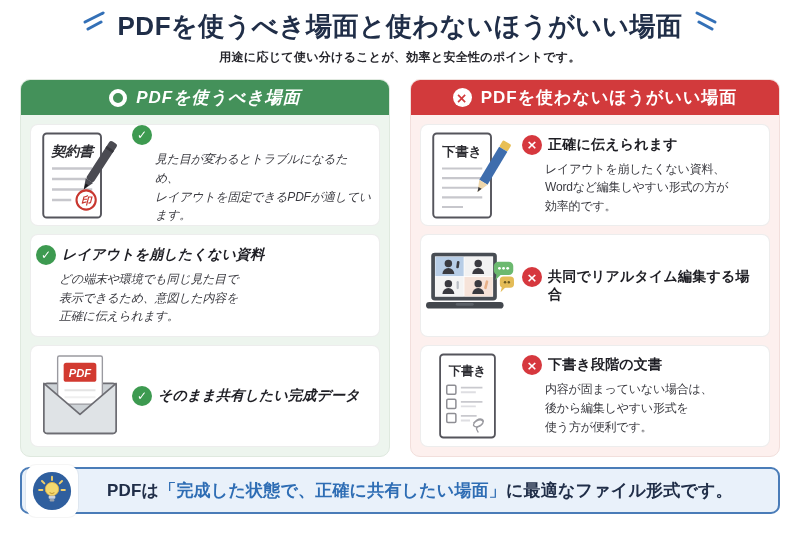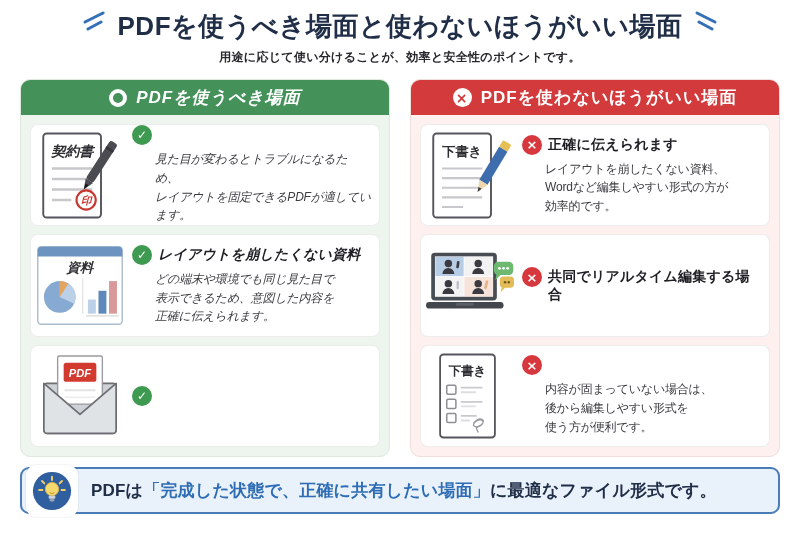--- a/index.html
+++ b/index.html
@@ -46,21 +46,21 @@
   .badge.cross { background:var(--cross-red,#d6383e); font-size:13px; font-weight:800; }
   .cdesc { margin:5px 0 0 23px; font-size:12px; color:#3a3a40; line-height:1.55;
            white-space:pre-line; letter-spacing:-.2px; }
 
   
   .note { margin:10px 20px 0; height:47px; background:var(--footer-bg,#e9f1fa);
           border:2px solid var(--footer-border,#4a7cb8); border-radius:9px;
           display:flex; align-items:center; gap:13px; }
   .bulb-card { width:52px; height:52px; margin-left:4px; flex-shrink:0; background:#fff; border-radius:10px;
                display:flex; align-items:center; justify-content:center; box-shadow:0 0 0 1px rgba(0,0,0,.04); }
-  .note-text { margin:0; font-size:17px; font-weight:700; color:var(--title-navy,#202e48); letter-spacing:.2px; }
+  .note-text { margin:16px; font-size:17px; font-weight:700; color:var(--title-navy,#202e48); letter-spacing:.2px; }
   .note-text .hl { color:var(--footer-highlight,#2e6db4); }
 </style>
 </head>
 <body>
 
 <div class="page">
 
   <header class="hero">
     <div class="title-row">
       <svg class="dash left" width="24" height="22" viewBox="0 0 24 22">
@@ -107,39 +107,20 @@
           <div class="card-text">
             <div class="ctitle">
               <span class="badge check">✓</span>
             </div>
             <p class="cdesc">見た目が変わるとトラブルになるため、
 レイアウトを固定できるPDFが適しています。</p>
           </div>
         </article>
 
         <article class="card">
-          <div class="illus">
-            <svg width="88" height="81" viewBox="0 0 100 92">
-              <rect x="2" y="2" width="96" height="88" rx="4" fill="#ffffff" stroke="#a9bccd" stroke-width="1.6"></rect>
-              <path d="M2,6 a4,4 0 0 1 4,-4 h88 a4,4 0 0 1 4,4 v7 h-96 z" fill="#6d94c1"></path>
-              <text x="50" y="31" text-anchor="middle" font-size="15" font-weight="700" fill="#2e2e33">資料</text>
-              <g>
-                <circle cx="27" cy="59" r="18" fill="#87aad2"></circle>
-                <path d="M27,59 L27,41 A18,18 0 0 1 43.3,66.6 Z" fill="#bcd0e8"></path>
-                <path d="M27,59 L27,41 A18,18 0 0 1 36.8,43.9 Z" fill="#e2a45f"></path>
-              </g>
-              <line x1="53" y1="38" x2="53" y2="78" stroke="#e3e3e3" stroke-width="1.5"></line>
-              <g>
-                <rect x="59" y="62" width="9" height="16" fill="#bcd0e8"></rect>
-                <rect x="71" y="52" width="9" height="26" fill="#5e88ba"></rect>
-                <rect x="83" y="41" width="9" height="37" fill="#d9999b"></rect>
-                <line x1="57" y1="80.5" x2="94" y2="80.5" stroke="#d8d8d8" stroke-width="1.5"></line>
-              </g>
-            </svg>
-          </div>
           <div class="card-text">
             <div class="ctitle">
               <span class="badge check">✓</span>
               <h3>レイアウトを崩したくない資料</h3>
             </div>
             <p class="cdesc">どの端末や環境でも同じ見た目で
 表示できるため、意図した内容を
 正確に伝えられます。</p>
           </div>
         </article>
@@ -152,20 +133,21 @@
               <rect x="31" y="10" width="38" height="22" rx="3" fill="#d23a30"></rect>
               <text x="50" y="26" text-anchor="middle" font-size="13" font-weight="700" fill="#ffffff">PDF</text>
               <line x1="32" y1="42" x2="68" y2="42" stroke="#e4e4e4" stroke-width="2.4"></line>
               <line x1="32" y1="50" x2="68" y2="50" stroke="#efefef" stroke-width="2.4"></line>
               <path d="M8,34 L50,70 L92,34 L92,88 a4,4 0 0 1 -4,4 H12 a4,4 0 0 1 -4,-4 Z" fill="#dfe3e6" stroke="#6d6d73" stroke-width="2" stroke-linejoin="round"></path>
             </svg>
           </div>
           <div class="card-text">
             <div class="ctitle">
               <span class="badge check">✓</span>
+              <h3>そのまま共有したい完成データ</h3>
             </div>
           </div>
         </article>
 
       </div>
     </section>
 
     <section class="panel red">
       <div class="panel-header red">
         <span class="hx-icon">×</span>
@@ -264,20 +246,21 @@
                 <rect x="20" y="74" width="11" height="11" rx="1.5" fill="#fff" stroke="#8e8e94" stroke-width="1.8"></rect>
                 <line x1="37" y1="77" x2="56" y2="77" stroke="#c9c9ce" stroke-width="2.2"></line>
                 <line x1="37" y1="82.5" x2="48" y2="82.5" stroke="#dedee2" stroke-width="2.2"></line>
               </g>
               <path d="M52,86 c8,-10 17,-4 9,2 c-7,5 -13,0 -5,-5 c6,-3.5 11,1 5,5.5 c-3,2.2 -6,1.5 -5,4.5 l2,4" fill="none" stroke="#9a9aa0" stroke-width="1.6"></path>
             </svg>
           </div>
           <div class="card-text">
             <div class="ctitle">
               <span class="badge cross">×</span>
+              <h3>下書き段階の文書</h3>
             </div>
             <p class="cdesc">内容が固まっていない場合は、
 後から編集しやすい形式を
 使う方が便利です。</p>
           </div>
         </article>
 
       </div>
     </section>
   </main>

